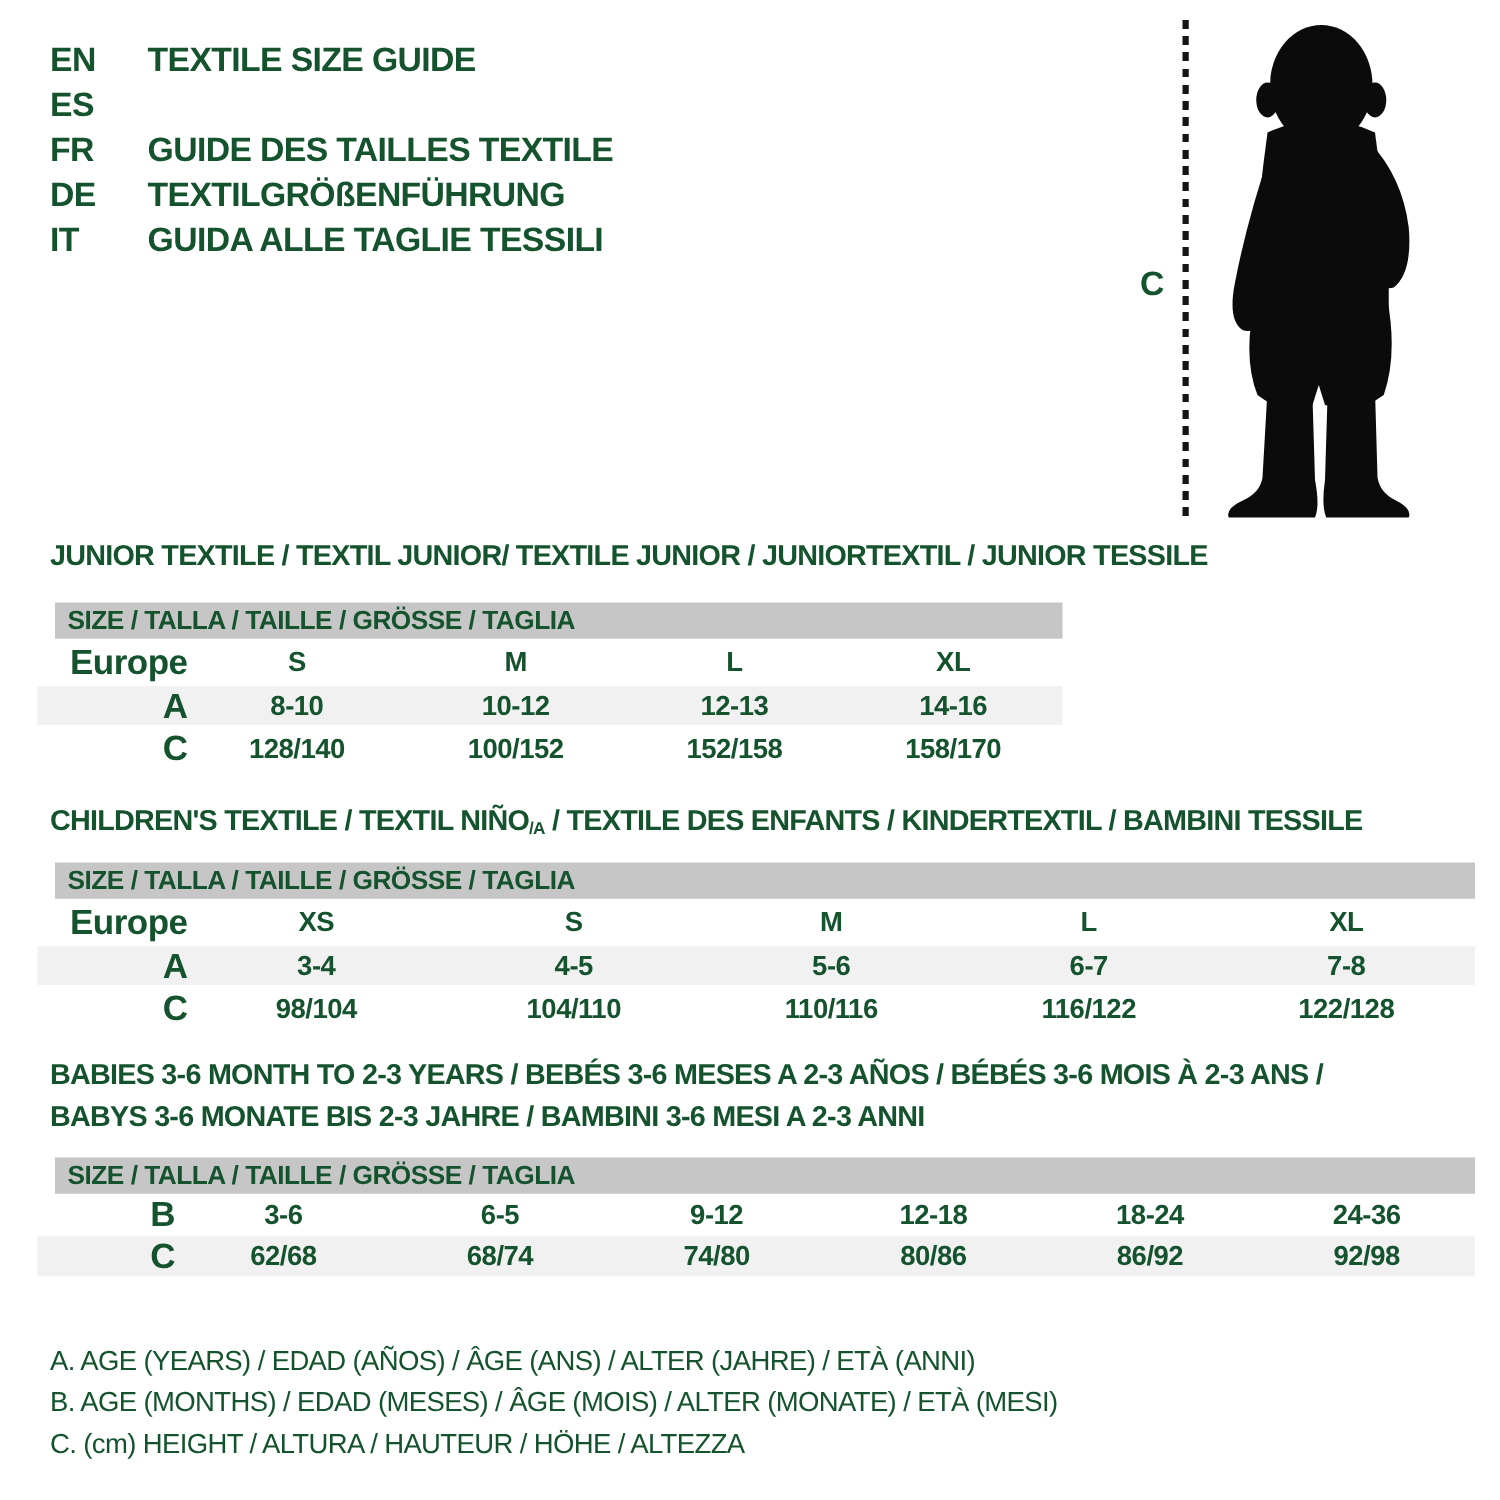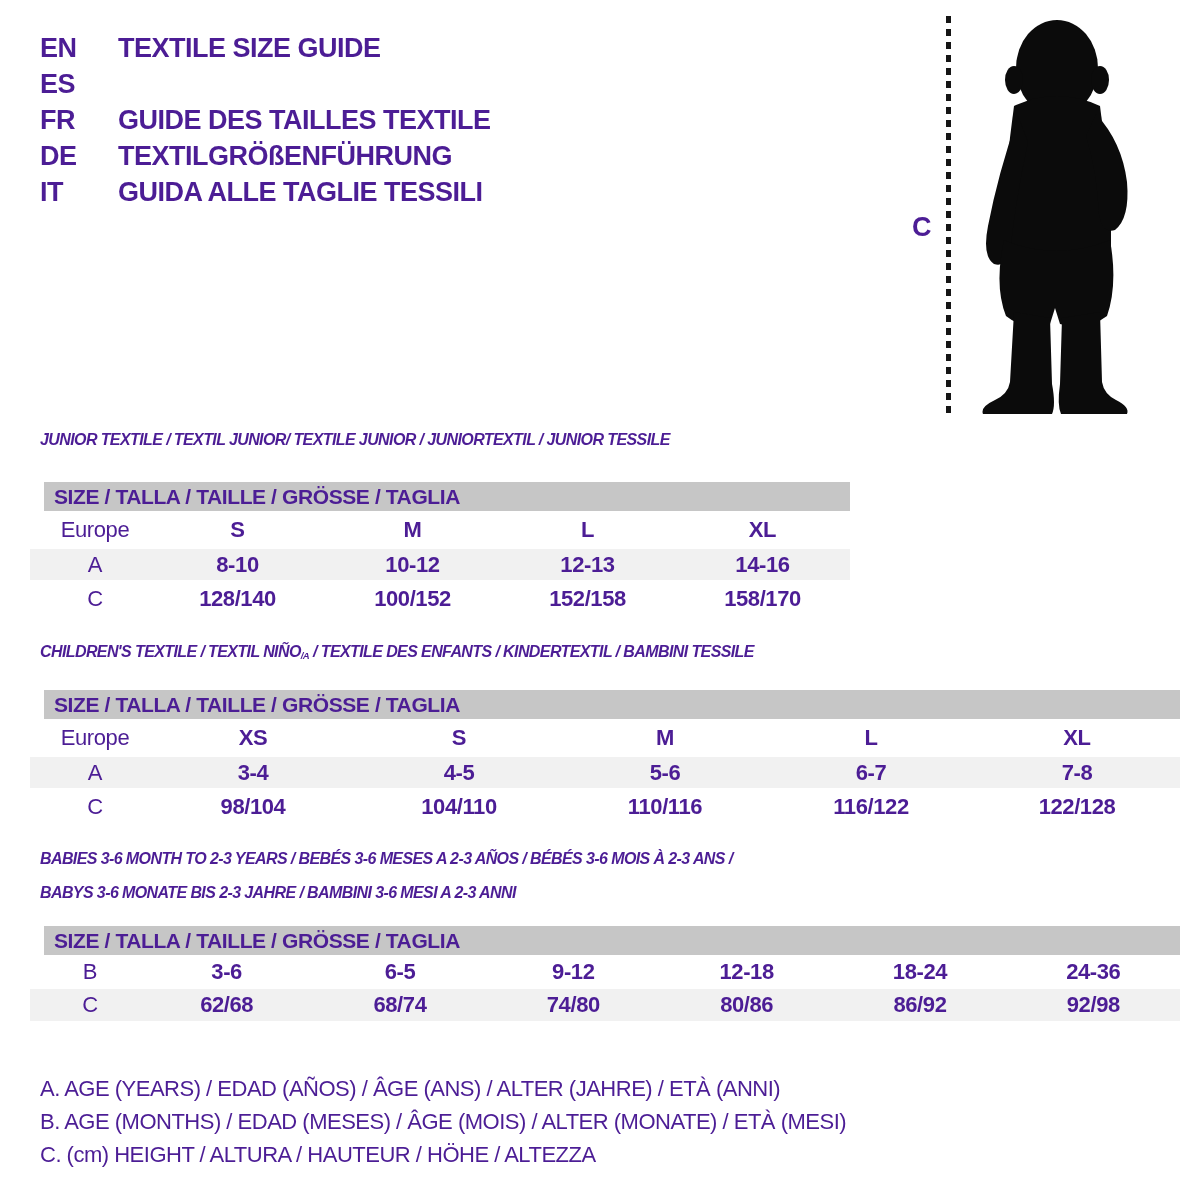--- a/index.html
+++ b/index.html
@@ -2,21 +2,21 @@
 <html><head>
 <meta charset="utf-8">
 <style>
   * { margin:0; padding:0; box-sizing:border-box; }
   html,body { background:#fff; }
   .page {
     position:relative;
     width:1200px; height:1200px;
     background:#ffffff;
     font-family:"Liberation Sans","DejaVu Sans",sans-serif;
-    color:#4c1d95;
+    color:#14532d;
     overflow:hidden;
   }
 
   
   .lang-list { position:absolute; left:40px; top:30px; }
   .lang-row { display:flex; height:36px; align-items:center; }
   .lang-code {
     width:78px; font-weight:bold; font-size:27px; letter-spacing:-0.5px;
   }
   .lang-label { font-weight:bold; font-size:27px; letter-spacing:-0.5px; }
@@ -29,38 +29,37 @@
   }
   .dim-label {
     position:absolute; left:912px; top:212px;
     font-weight:bold; font-size:27px;
   }
   .silhouette { position:absolute; left:964px; top:14px; }
 
   
   .sec-title {
     position:absolute; left:40px;
-    font-weight:bold; font-size:16px; letter-spacing:-0.6px;
+    font-weight:bold; font-size:23px; letter-spacing:-0.6px;
     white-space:nowrap;
-    font-style:italic;
   }
   .sub-a { font-size:0.6em; vertical-align:-0.25em; font-weight:bold; }
 
   
   .tbl { position:absolute; left:30px; }
   .tbl-bar {
     height:29px; background:#c6c6c6;
     display:flex; align-items:center; padding-left:10px;
     font-weight:bold; font-size:21px; letter-spacing:-0.4px;margin-left:14px;
   }
   .tbl-row { display:grid; height:35px; align-items:center; }
   .tbl-row.alt { background:#f1f1f1; }
   .row-label {
-    padding-left:10px; text-align:center;
-    font-weight:normal; font-size:22px; letter-spacing:-0.4px;
+    padding-left:10px; text-align:right;
+    font-weight:bold; font-size:28px; letter-spacing:-0.4px;
   }
   .cell {
     text-align:center; font-weight:bold; font-size:22px; letter-spacing:-0.4px;
   }
   .cols-junior  { grid-template-columns:120px repeat(4,1fr); }
   .cols-child   { grid-template-columns:120px repeat(5,1fr); }
   .cols-babies  { grid-template-columns:110px repeat(6,1fr); }
   .w-junior { width:820px; }
   .w-wide   { width:1150px; }
 

